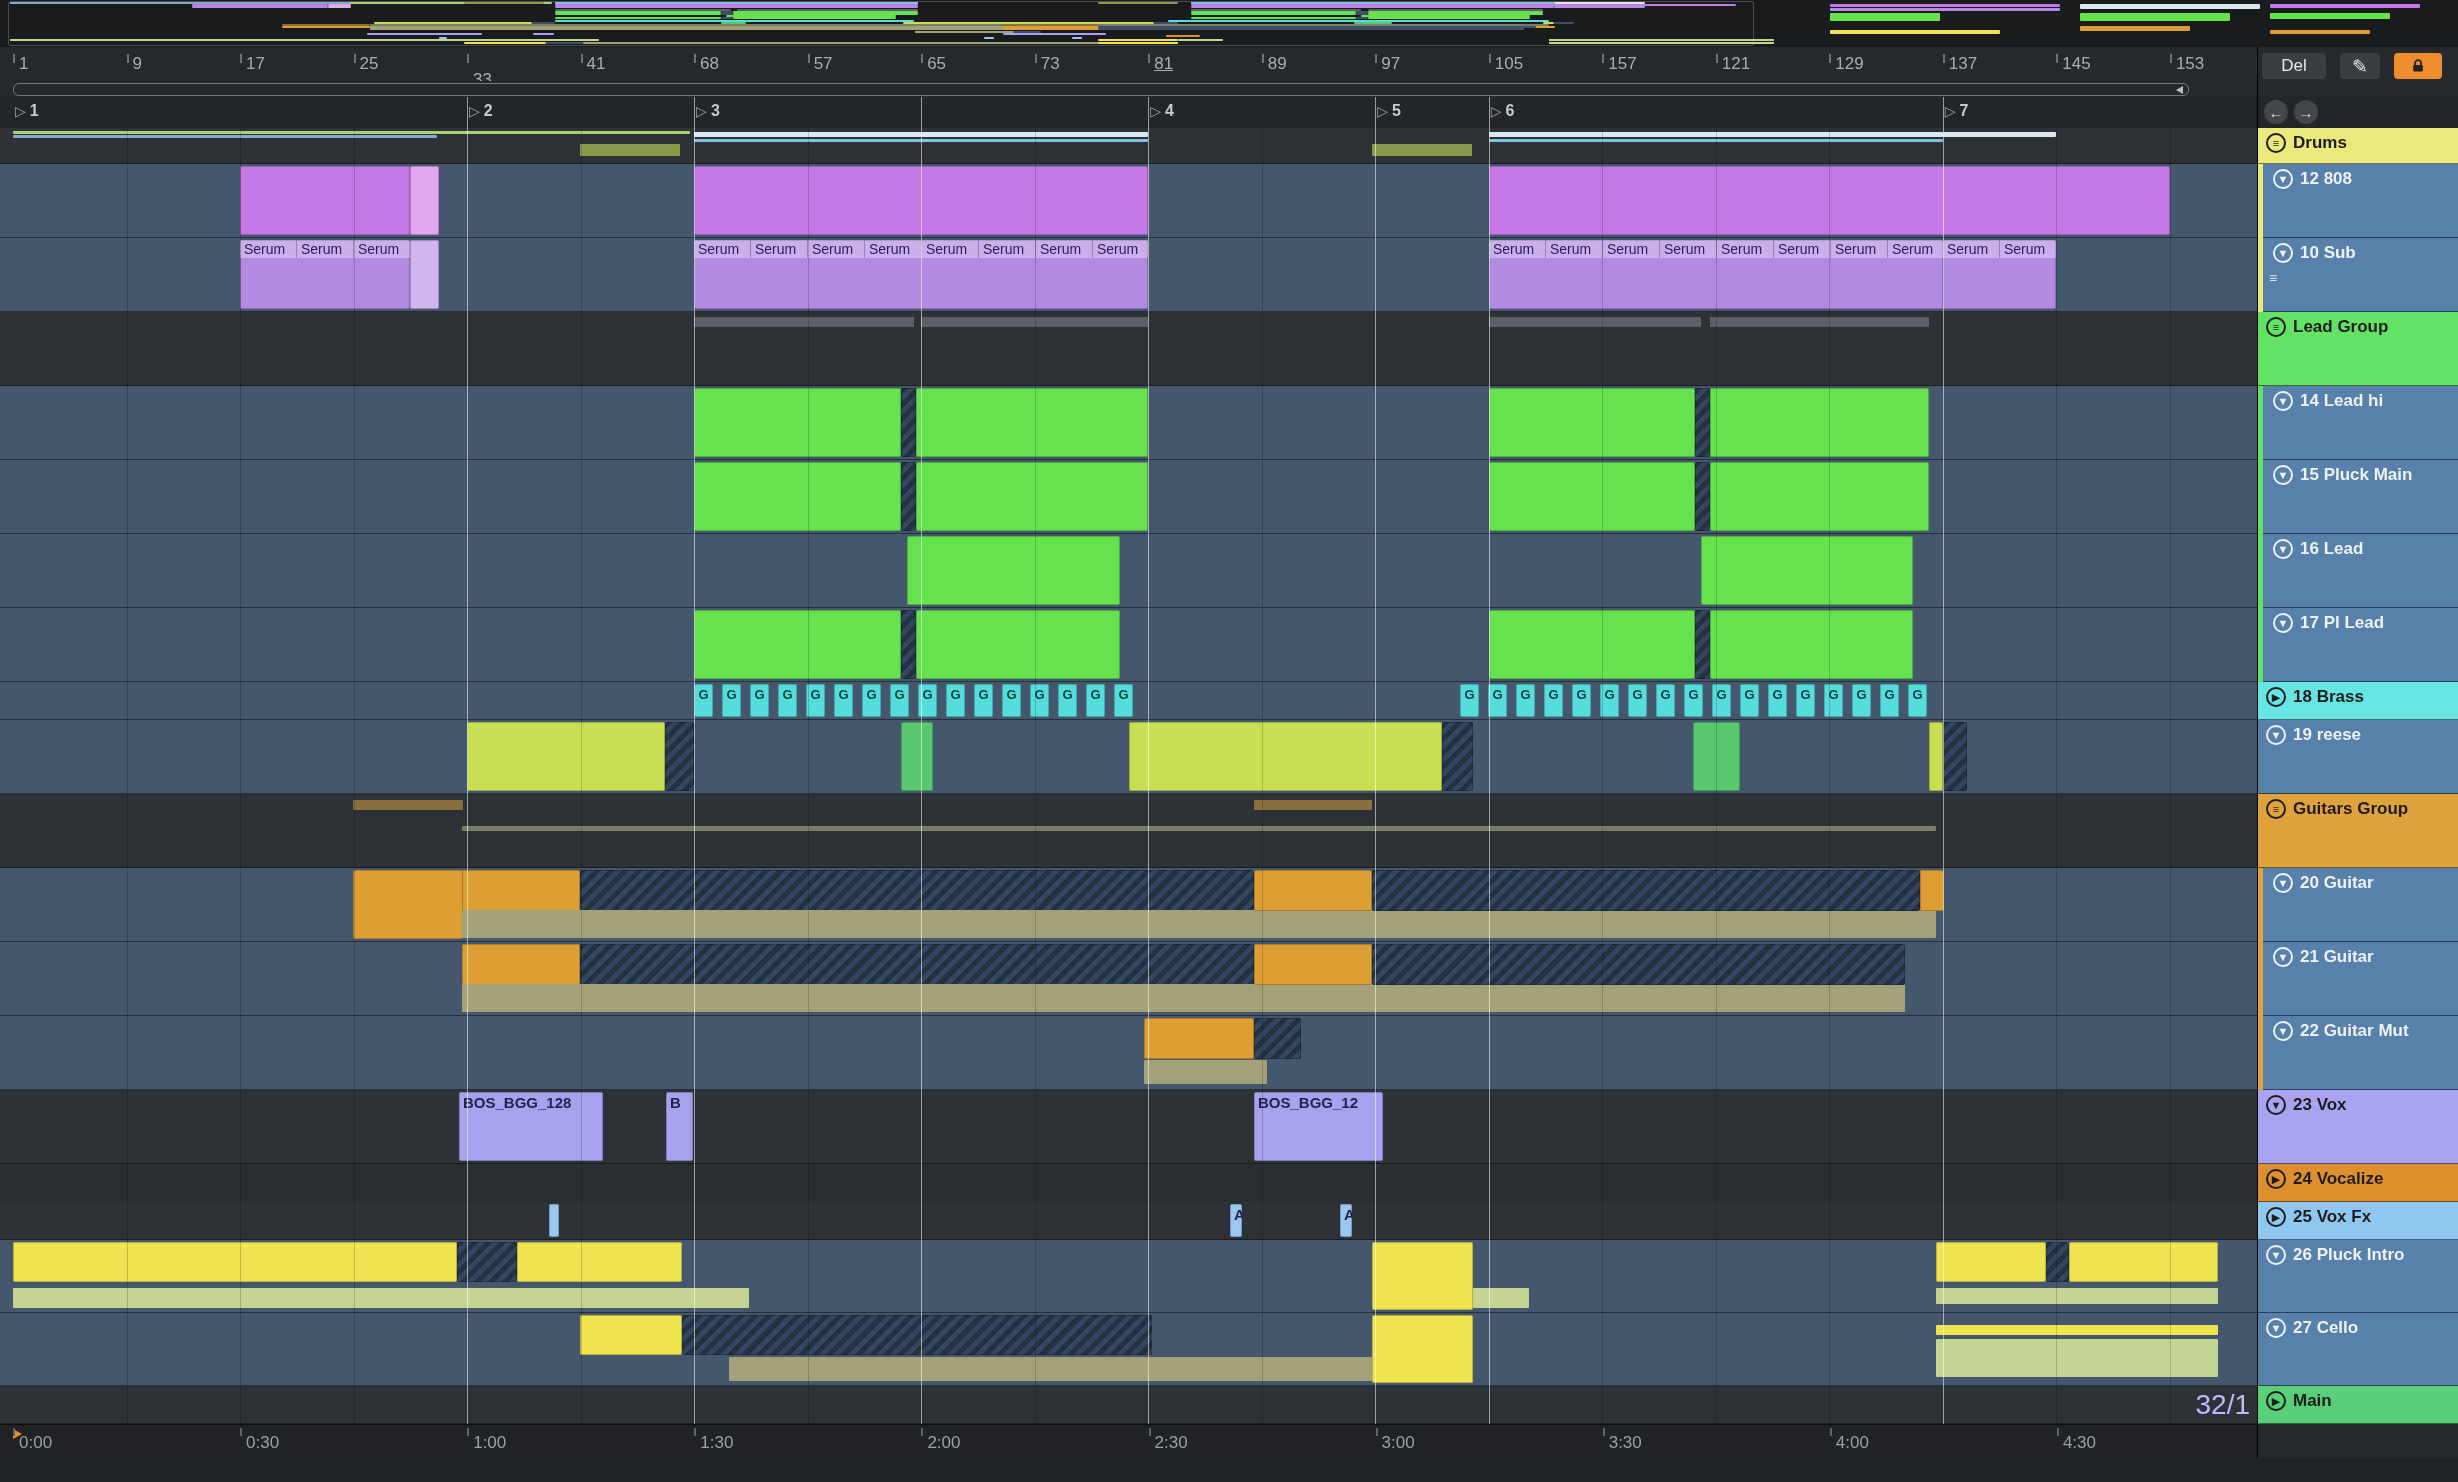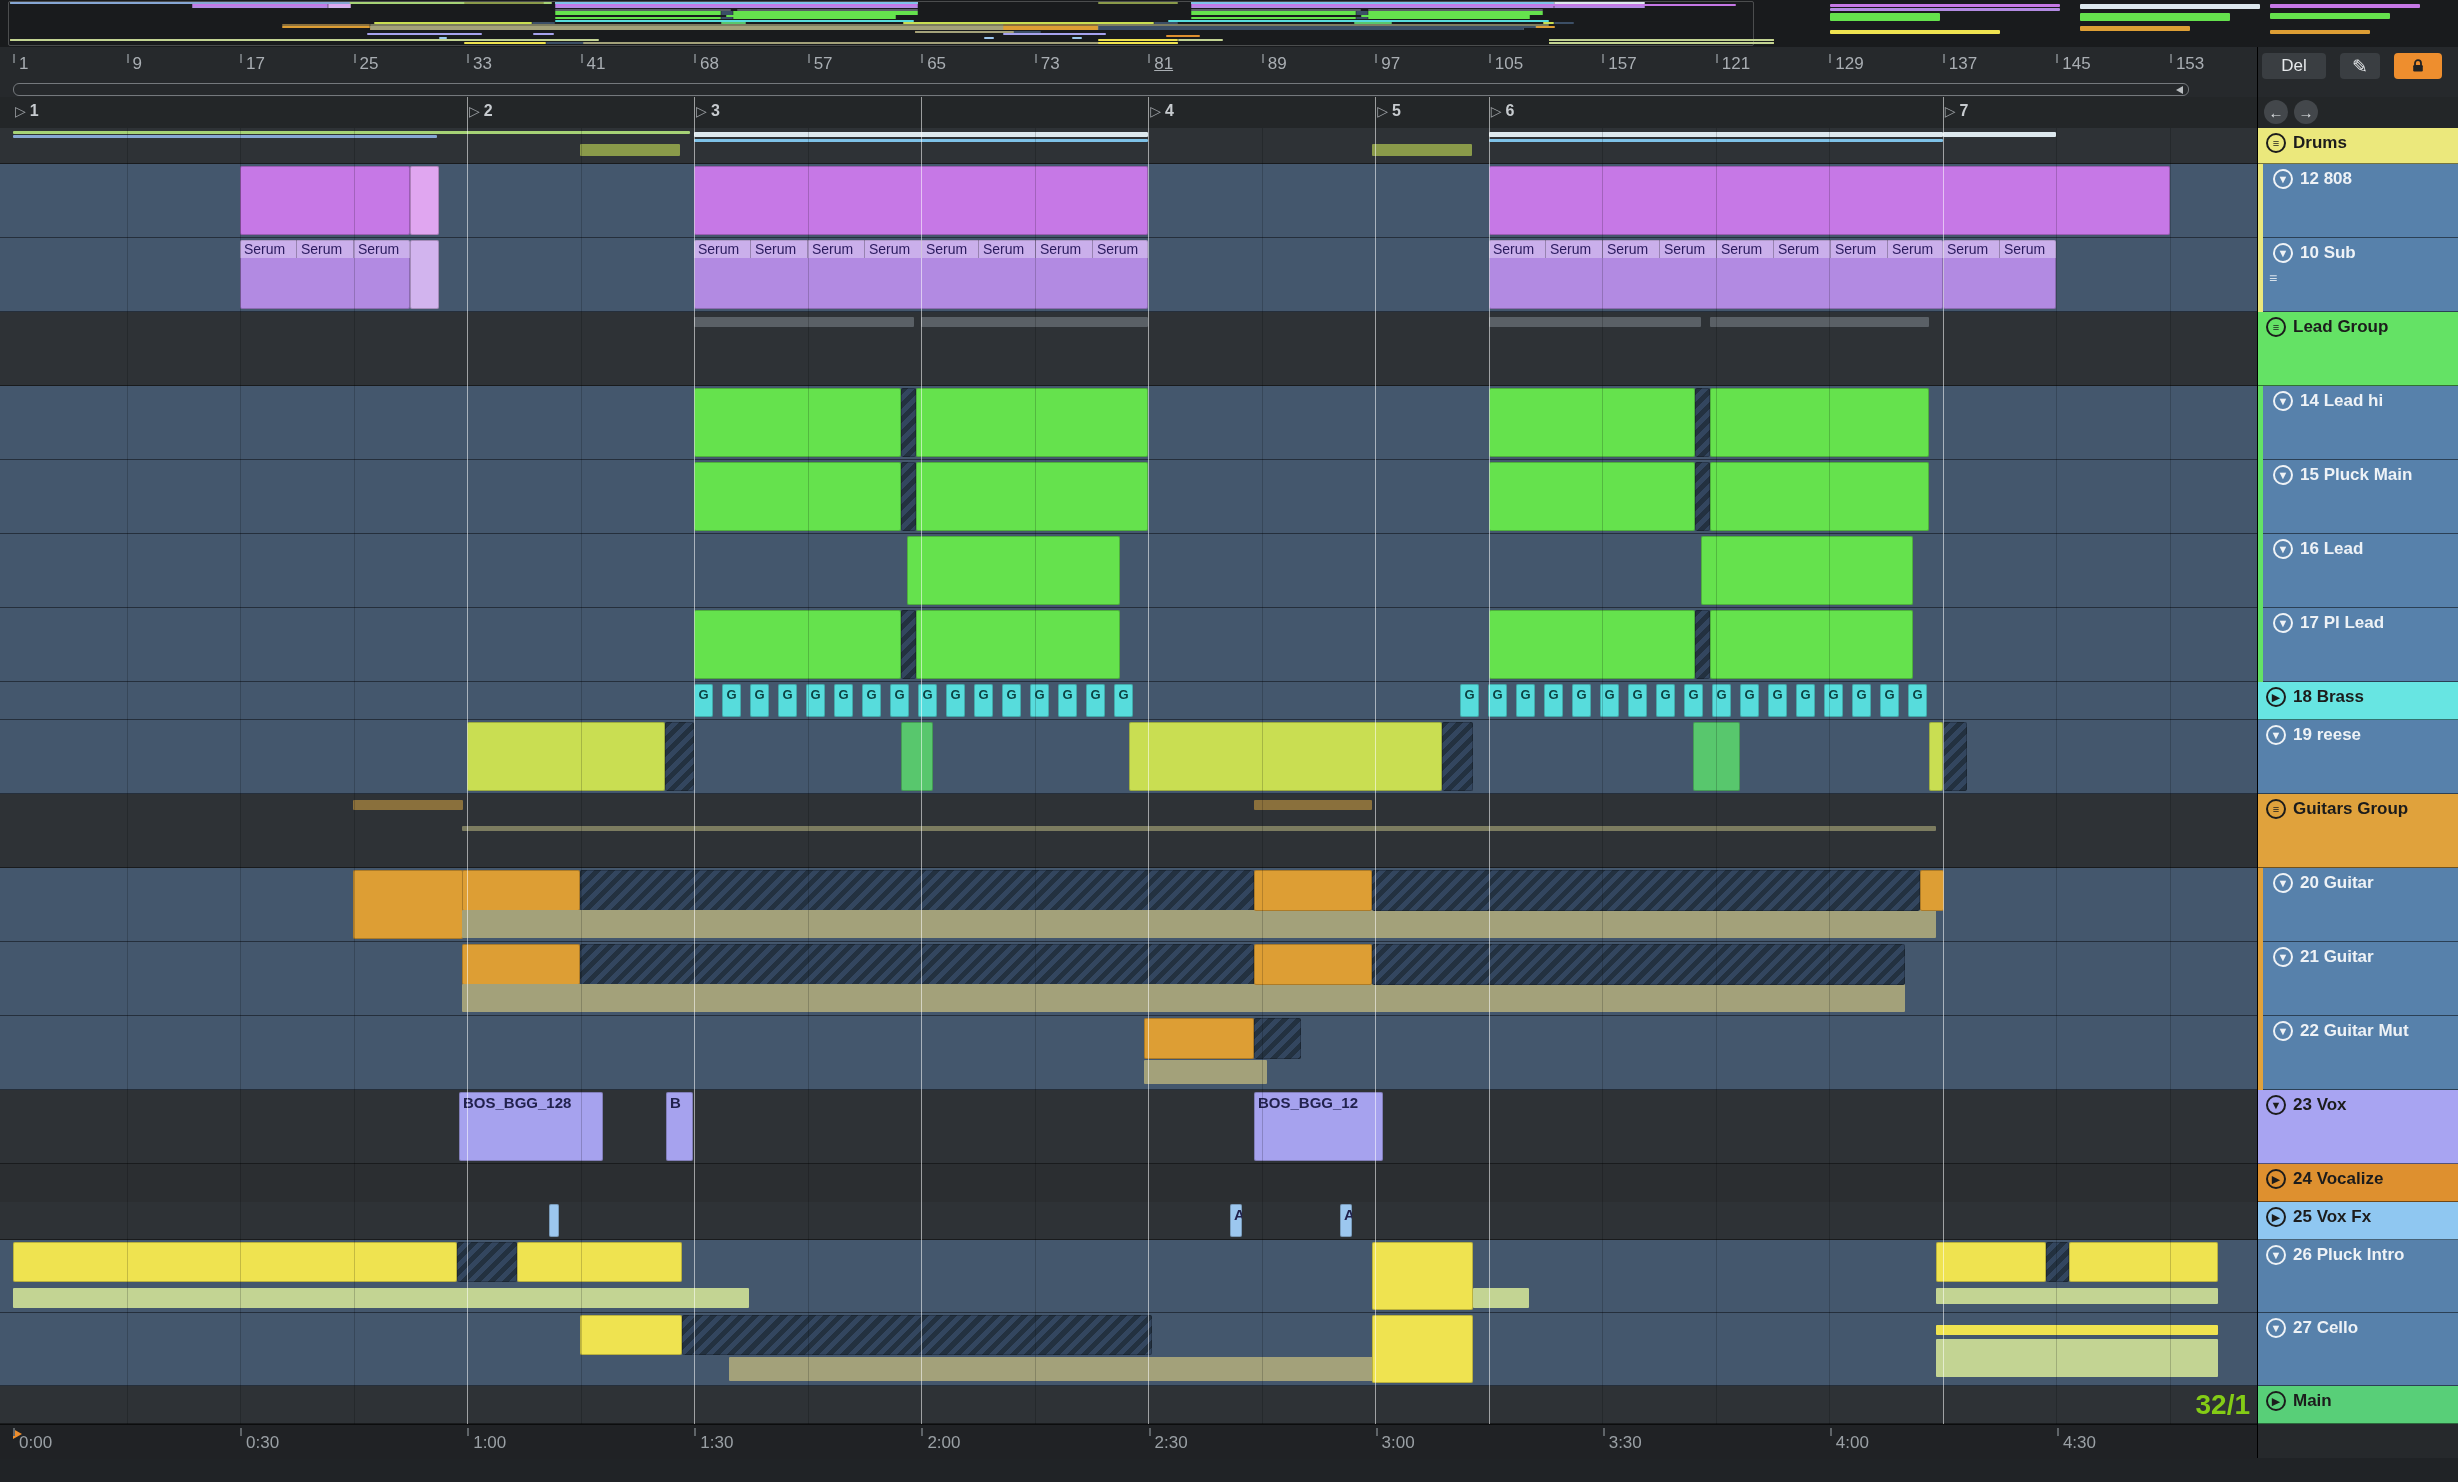--- a/index.html
+++ b/index.html
@@ -86,21 +86,21 @@
   #nav-btns{position:absolute;left:2257px;top:97px;width:201px;height:31px;background:#232628;border-left:1px solid #000;}
   .navc{position:absolute;top:3px;width:24px;height:24px;border-radius:50%;background:#43474b;color:#dfe2e5;display:flex;align-items:center;justify-content:center;font-size:15px;cursor:pointer;}
   #nav-prev{left:6px;}#nav-next{left:36px;}
 
   
   #time-band{position:absolute;left:0;top:1424px;width:2257px;height:34px;background:#202225;border-top:1px solid #0c0d0e;overflow:hidden;}
   .ttick{position:absolute;top:3px;width:2px;height:8px;background:#5f6468;}
   .tlab{position:absolute;top:8px;font-size:17px;color:#9aa0a5;}
   #loop-start-marker{position:absolute;left:13px;top:4px;width:0;height:0;border-left:9px solid #ee8e2e;border-top:5px solid transparent;border-bottom:5px solid transparent;}
   #corner-fill{position:absolute;left:2257px;top:1424px;width:201px;height:34px;background:#26292c;border-left:1px solid #000;}
-  #pos-display{position:absolute;left:2090px;top:1389px;width:160px;text-align:right;font-size:28px;font-weight:700;color:#84cc16;z-index:45;}
+  #pos-display{position:absolute;left:2090px;top:1389px;width:160px;text-align:right;font-size:28px;font-weight:400;color:#c4b5fd;z-index:45;}
 
   
   #status-band{position:absolute;left:0;top:1458px;width:2458px;height:24px;background:#17191b;border-top:1px solid #000;}
   #grid-icon{position:absolute;left:2262px;top:4px;width:17px;height:16px;background-image:radial-gradient(#ee8e2e 1.6px, transparent 1.8px);background-size:5.5px 5.5px;}
   #zoom-display{position:absolute;left:2292px;top:3px;width:58px;height:18px;background:#d9dbdd;color:#222;font-size:15px;display:flex;align-items:center;justify-content:center;border-radius:2px;}
   .sbtn{position:absolute;top:3px;width:24px;height:18px;background:#34383c;color:#dfe2e5;font-size:15px;display:flex;align-items:center;justify-content:center;border-radius:2px;cursor:pointer;}
   #h-btn{left:2382px;}#w-btn{left:2410px;}
 </style>
 </head>
 <body>
@@ -217,21 +217,21 @@
   <div id="ruler-band">
       <div class="rtick" style="left: 13px;"></div>
       <div class="rnum" style="left: 19px;">1</div>
       <div class="rtick" style="left: 126.52px;"></div>
       <div class="rnum" style="left: 132.52px;">9</div>
       <div class="rtick" style="left: 240.04px;"></div>
       <div class="rnum" style="left: 246.04px;">17</div>
       <div class="rtick" style="left: 353.56px;"></div>
       <div class="rnum" style="left: 359.56px;">25</div>
       <div class="rtick" style="left: 467.08px;"></div>
-      <div class="rnum" style="left: 473.08px;">33</div>
+      <div class="rnum" style="left: 473.08px; margin-top: 16px;">33</div>
       <div class="rtick" style="left: 580.6px;"></div>
       <div class="rnum" style="left: 586.6px;">41</div>
       <div class="rtick" style="left: 694.12px;"></div>
       <div class="rnum" style="left: 700.12px;">68</div>
       <div class="rtick" style="left: 807.64px;"></div>
       <div class="rnum" style="left: 813.64px;">57</div>
       <div class="rtick" style="left: 921.16px;"></div>
       <div class="rnum" style="left: 927.16px;">65</div>
       <div class="rtick" style="left: 1034.68px;"></div>
       <div class="rnum" style="left: 1040.68px;">73</div>

